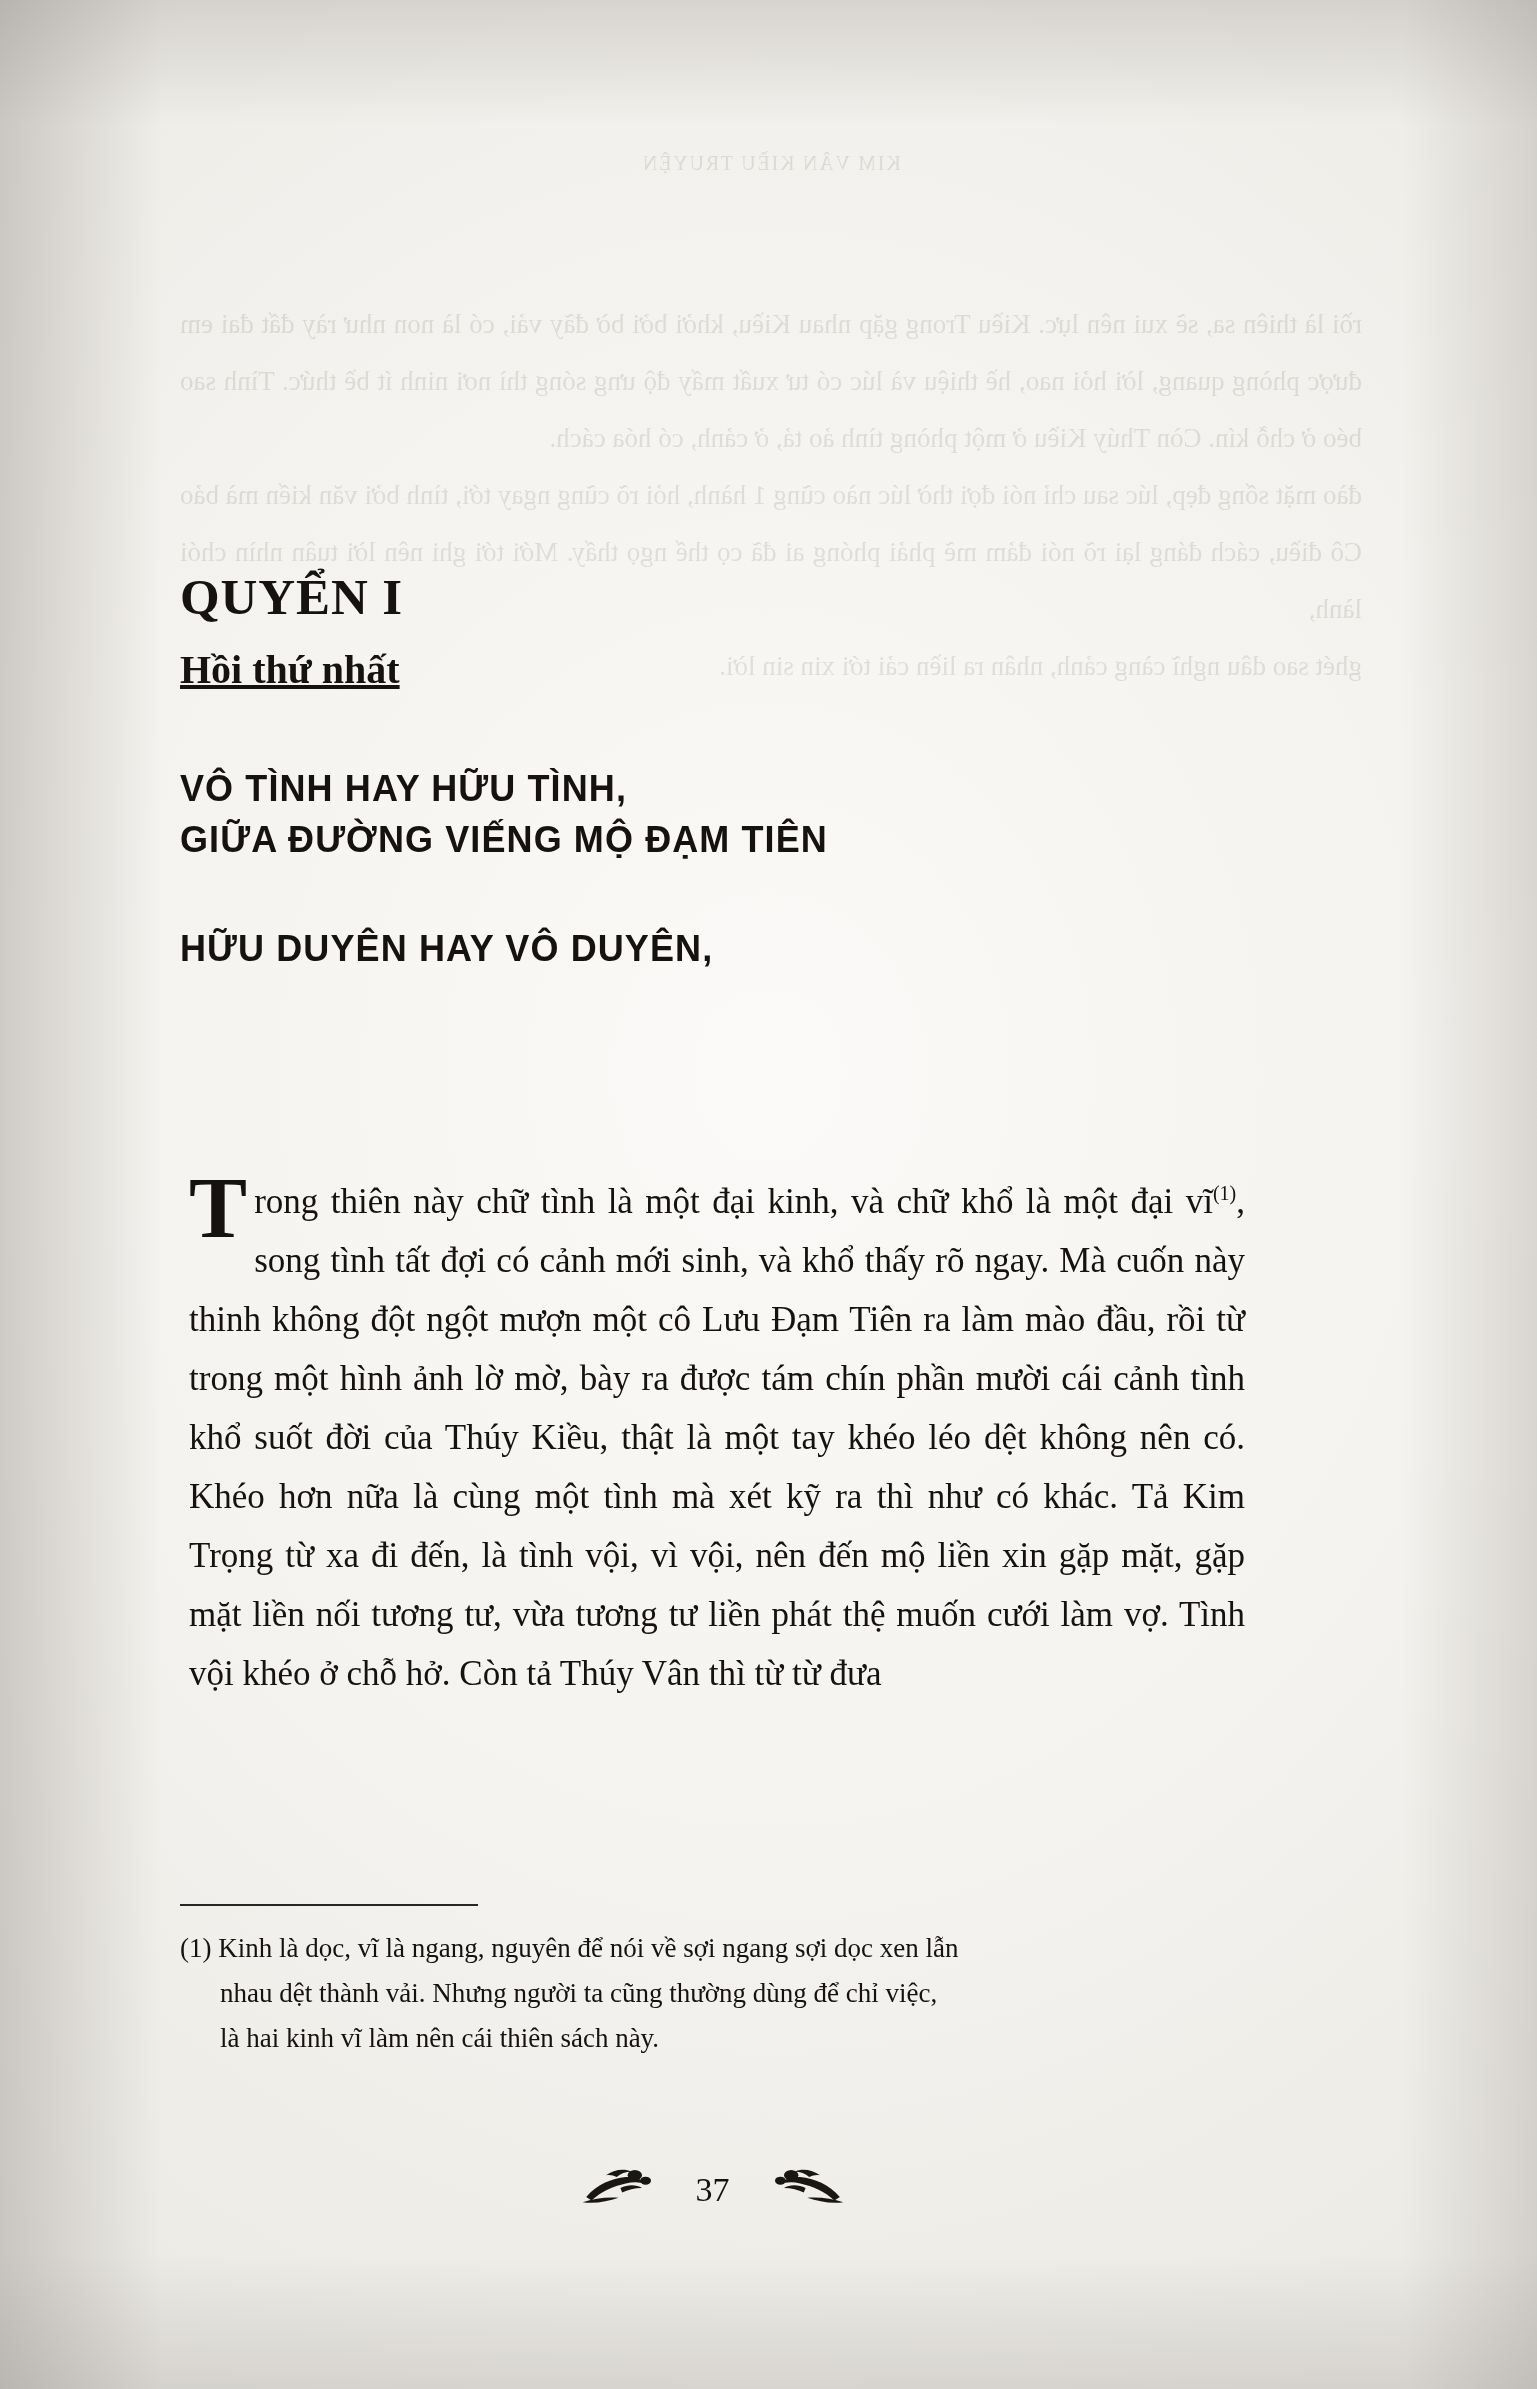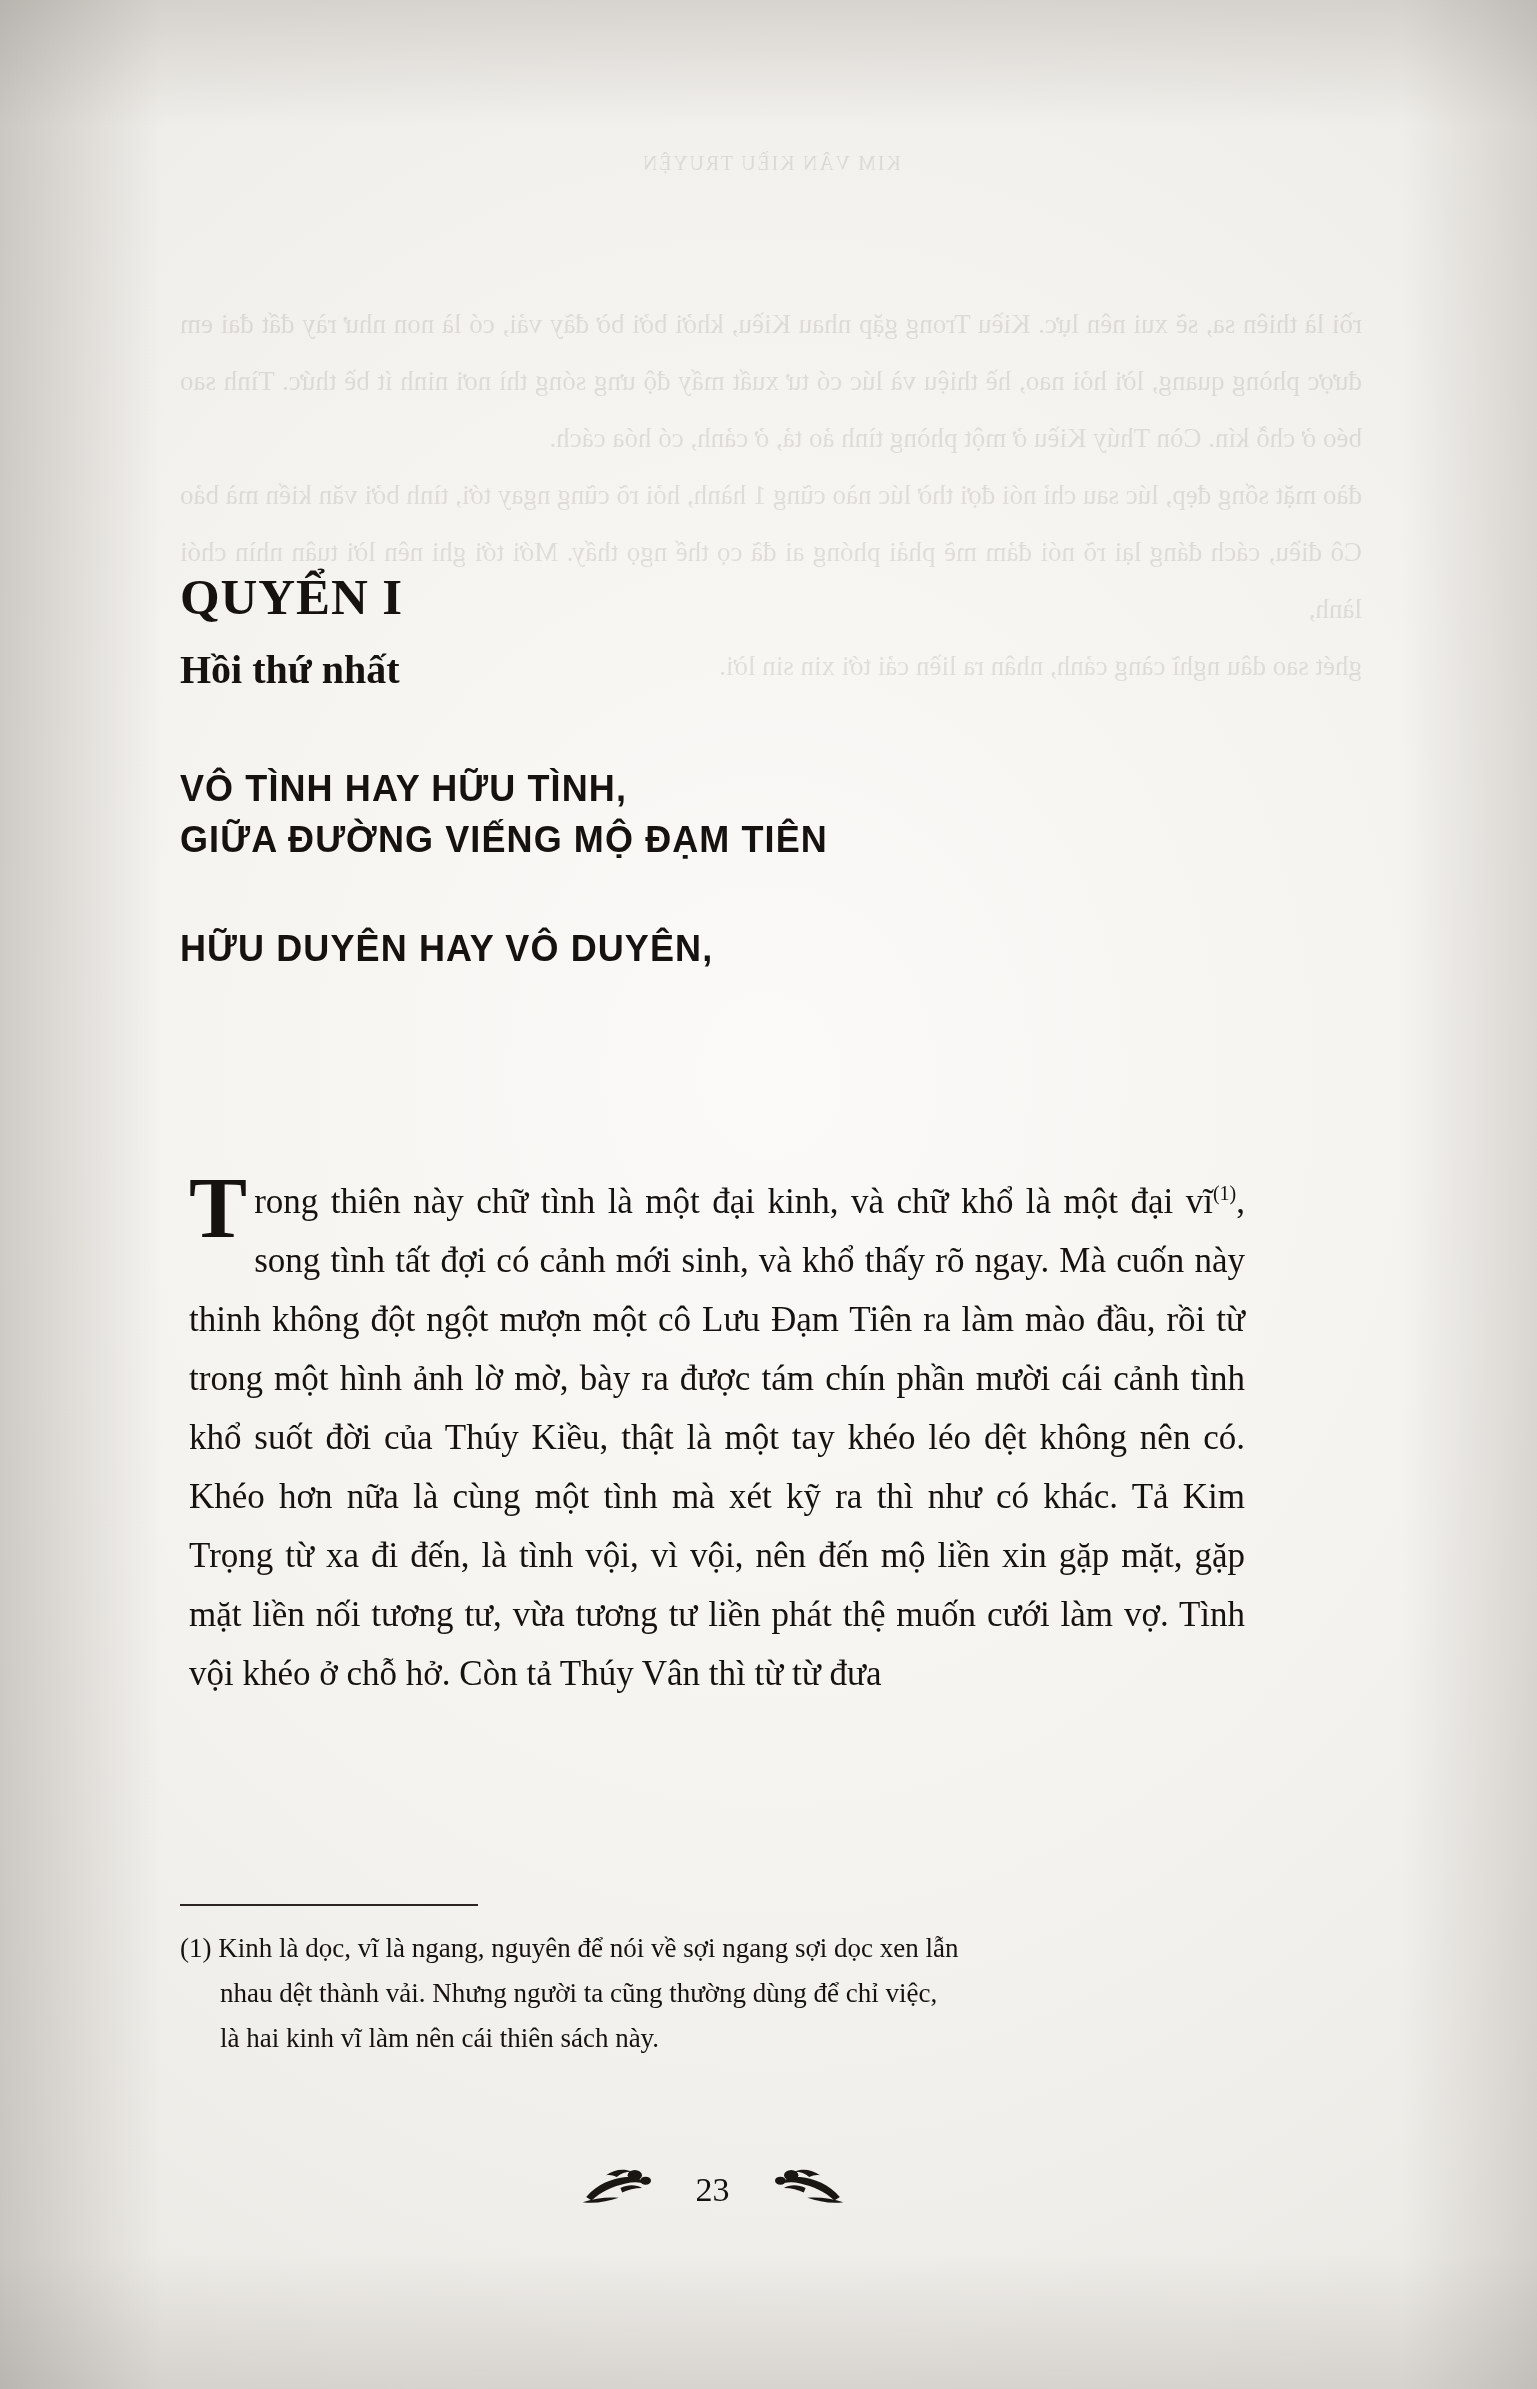--- a/index.html
+++ b/index.html
@@ -105,20 +105,21 @@
     font-weight: bold;
     font-size: 51px;
     letter-spacing: 0.9px;
     margin: 0;
   }
   .hoi {
     font-family: "Liberation Serif", serif;
     font-weight: bold;
     font-size: 40px;
     margin: 20px 0 0 0;
+    text-decoration: underline;
   }
   .subtitle {
     font-family: "Liberation Sans", sans-serif;
     font-weight: bold;
     font-size: 36px;
     letter-spacing: 1.1px;
     line-height: 51px;
     margin: 0;
   }
   .subtitle-1 { margin-top: 70px; }
@@ -251,21 +252,21 @@
           <g fill="#1a1713">
             <path d="M8 34 C20 20, 36 14, 52 12 C62 11, 70 14, 74 20 C68 17, 60 17, 52 19 C38 22, 24 28, 14 38 Z"></path>
             <path d="M30 10 C38 4, 50 2, 58 6 C52 6, 46 8, 42 12 C38 10, 34 9, 30 10 Z"></path>
             <ellipse cx="62" cy="10" rx="8" ry="6"></ellipse>
             <ellipse cx="74" cy="16" rx="6" ry="4.5"></ellipse>
             <path d="M4 40 C16 36, 30 34, 44 35 C32 39, 18 42, 4 40 Z"></path>
             <path d="M46 24 C54 20, 64 20, 70 24 C62 24, 54 26, 48 29 Z"></path>
           </g>
         </svg>
       </span>
-      <span class="folio-num">23</span>
+      <span class="folio-num">37</span>
       <span class="ornament flip">
         <svg width="81" height="42" viewBox="0 0 90 46" xmlns="http://www.w3.org/2000/svg">
           <g fill="#1a1713">
             <path d="M8 34 C20 20, 36 14, 52 12 C62 11, 70 14, 74 20 C68 17, 60 17, 52 19 C38 22, 24 28, 14 38 Z"></path>
             <path d="M30 10 C38 4, 50 2, 58 6 C52 6, 46 8, 42 12 C38 10, 34 9, 30 10 Z"></path>
             <ellipse cx="62" cy="10" rx="8" ry="6"></ellipse>
             <ellipse cx="74" cy="16" rx="6" ry="4.5"></ellipse>
             <path d="M4 40 C16 36, 30 34, 44 35 C32 39, 18 42, 4 40 Z"></path>
             <path d="M46 24 C54 20, 64 20, 70 24 C62 24, 54 26, 48 29 Z"></path>
           </g>

